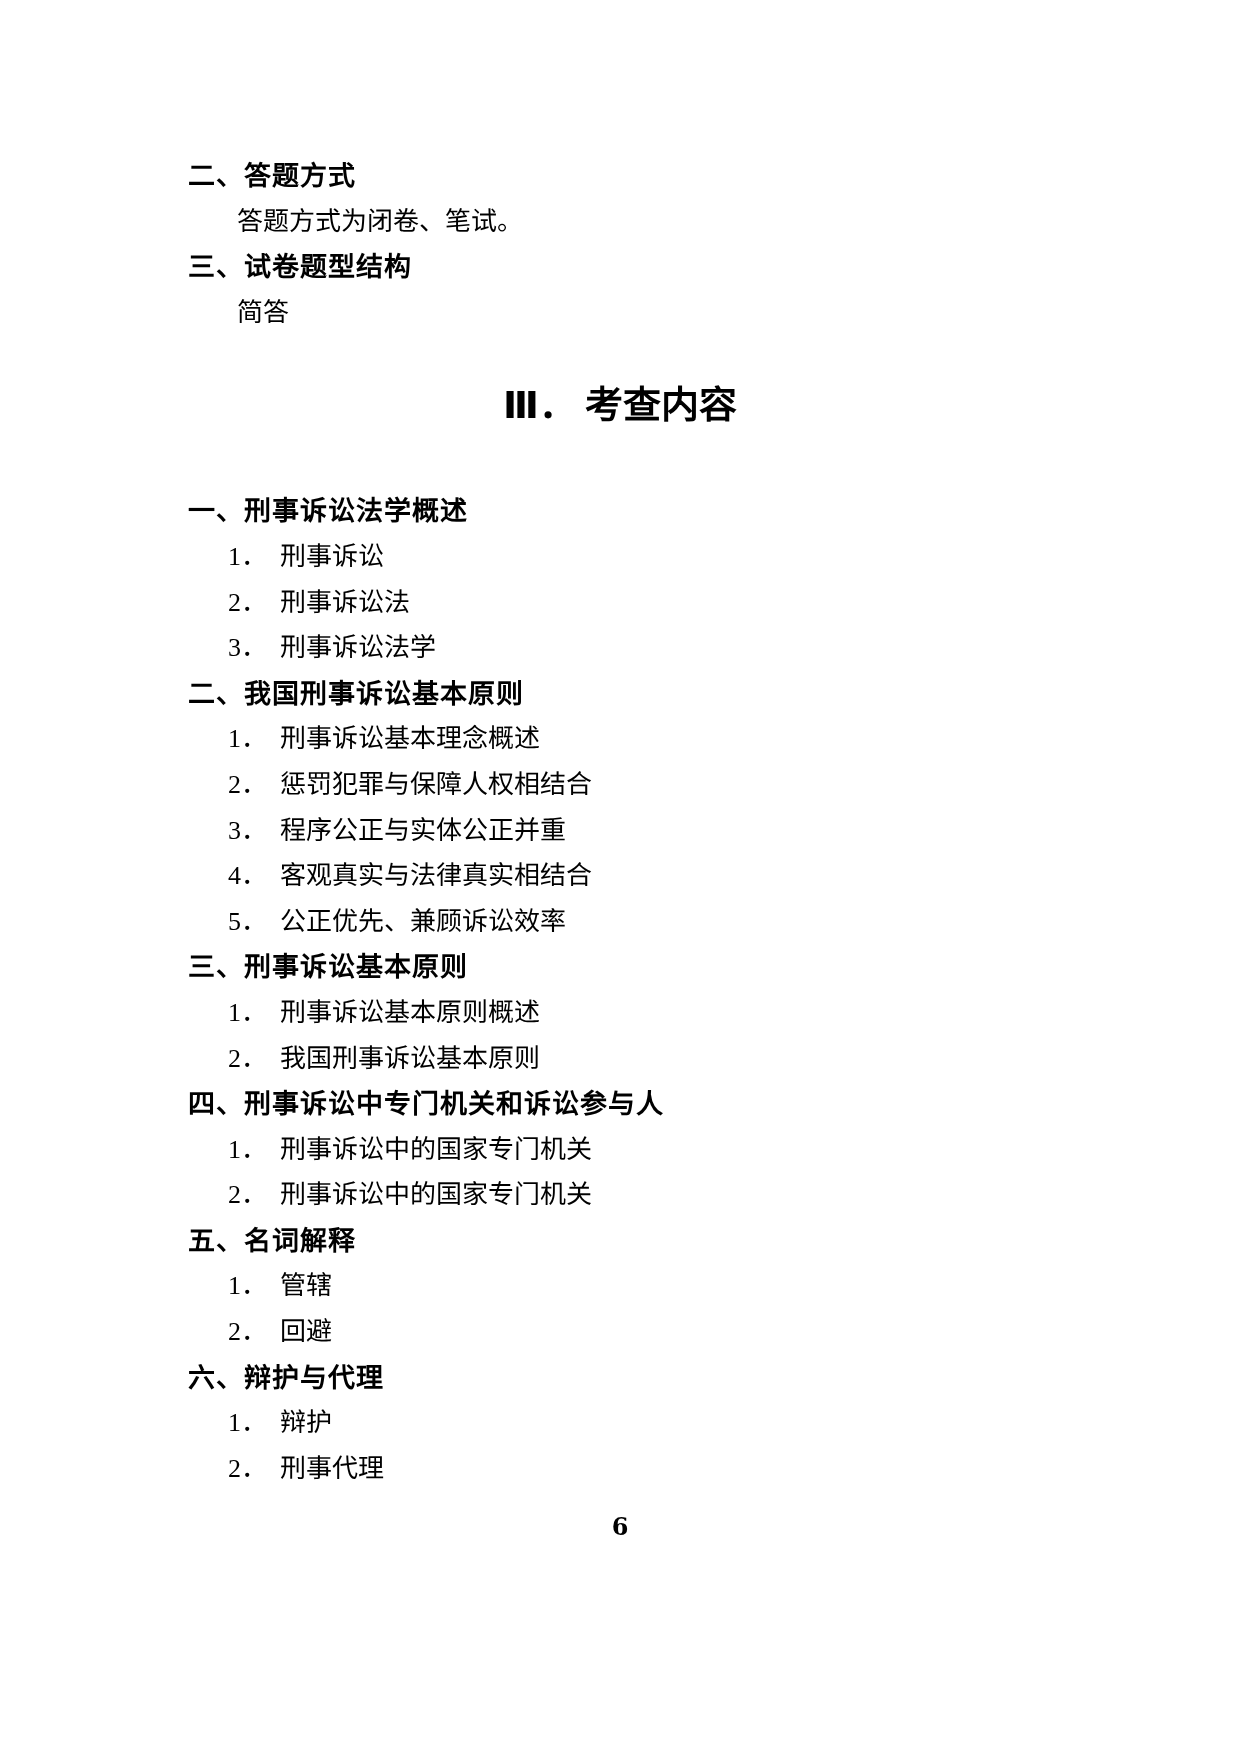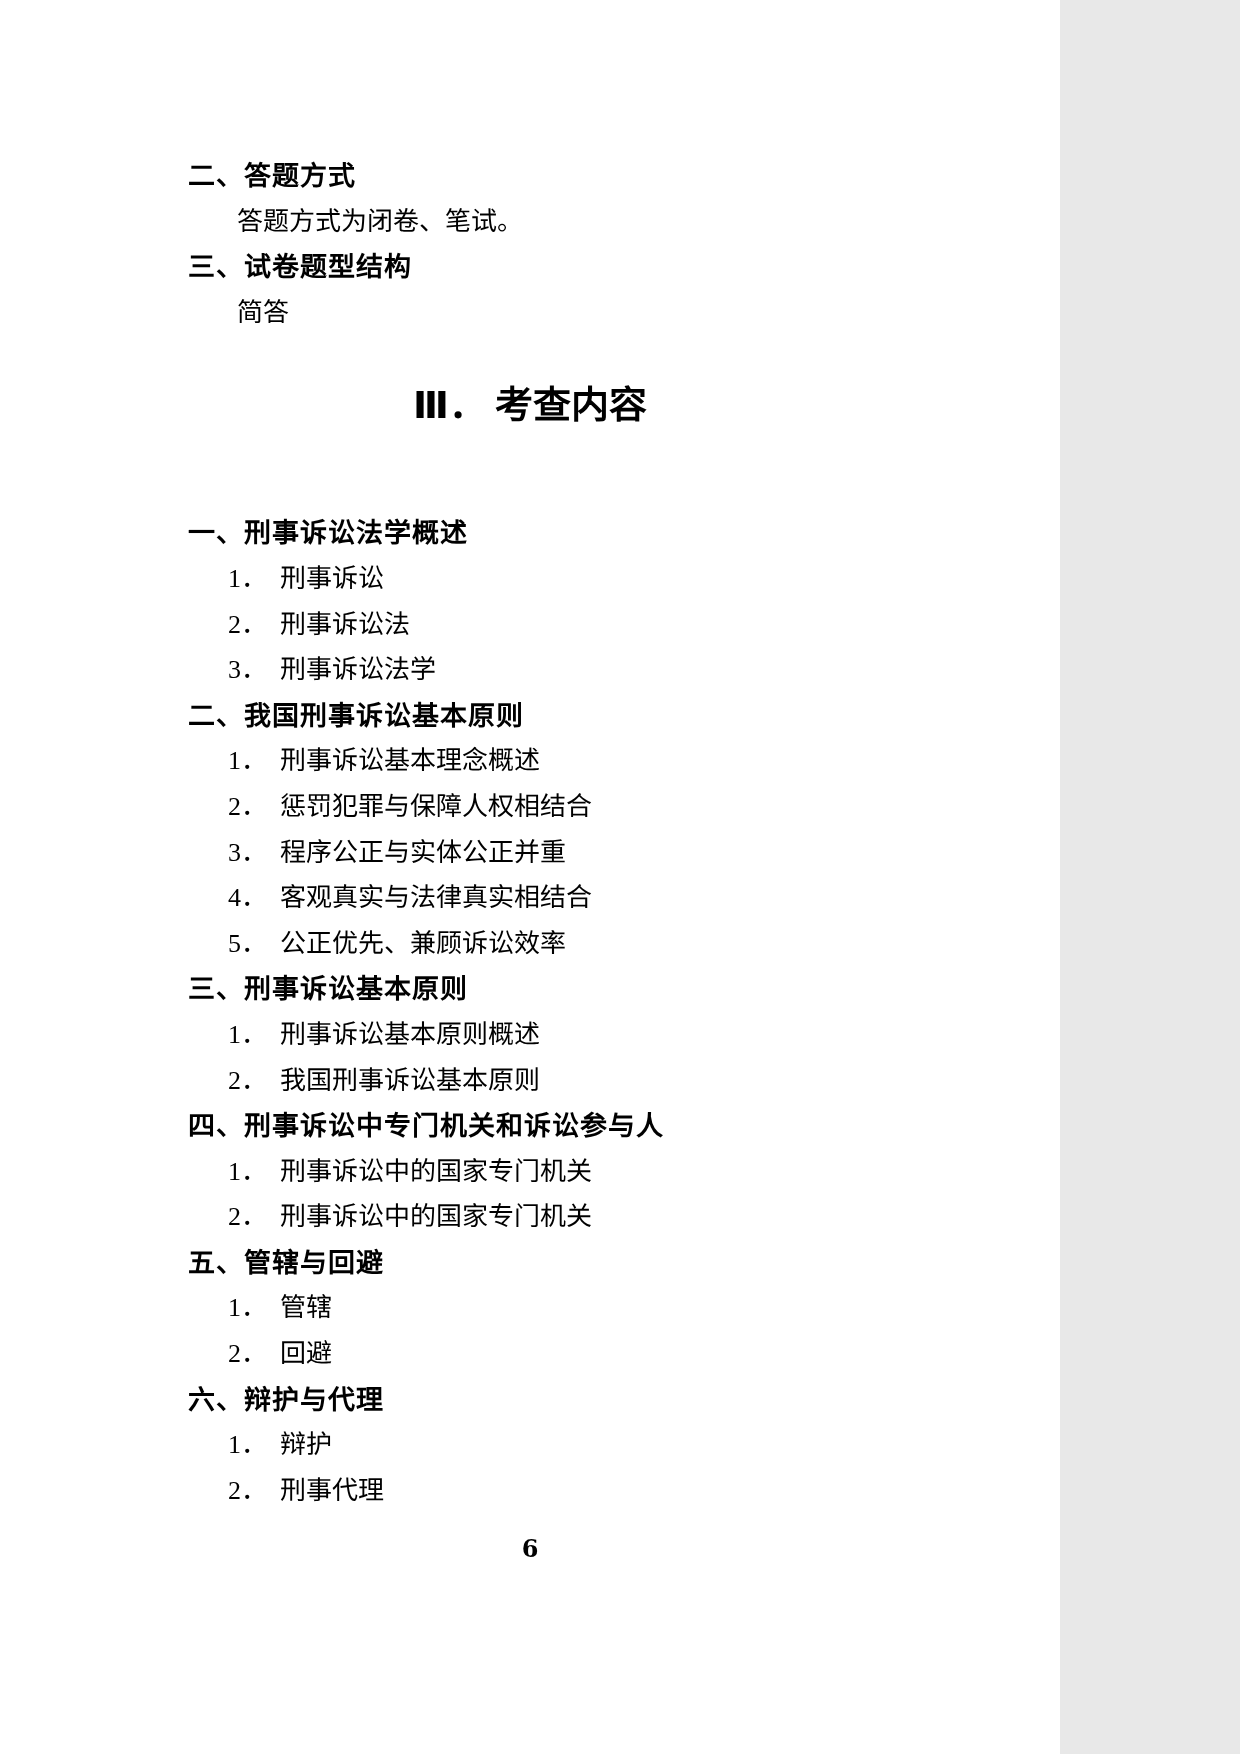--- a/index.html
+++ b/index.html
@@ -1,20 +1,20 @@
 <!DOCTYPE html>
 <html lang="zh-CN"><head>
 <meta charset="utf-8">
 <style>
   * { margin: 0; padding: 0; box-sizing: border-box; }
   html, body { background: #e8e8e8; }
   body { width: 1240px; height: 1754px; margin: 0 auto; }
   .page {
     position: relative;
-    width: 1060px;
+    width: 1240px;
     height: 1754px;
     background: #ffffff;
     color: #000000;
     padding-top: 153px;
     overflow: hidden;
   }
   .line {
     height: 45.6px;
     line-height: 45.6px;
     white-space: nowrap;
@@ -42,21 +42,21 @@
     height: 66px;
     line-height: 66px;
     text-align: center;
     font-family: "DejaVu Sans", "Liberation Sans", sans-serif;
     font-weight: 700;
     font-size: 38px;
     letter-spacing: 0;
     white-space: nowrap;
   }
   .main-title .title-text { margin-left: 8px; }
-  .outline { margin-top: 72px; }
+  .outline { margin-top: 50px; }
   .page-footer {
     margin-top: 14px;
     height: 44px;
     line-height: 44px;
     text-align: center;
     font-family: "DejaVu Serif", "Liberation Serif", serif;
     font-size: 24px;
     font-weight: 700;
   }
 </style>
@@ -89,21 +89,21 @@
     <div class="line item"><span class="num">5．</span><span class="txt">公正优先、兼顾诉讼效率</span></div>
 
     <div class="line sec-heading">三、刑事诉讼基本原则</div>
     <div class="line item"><span class="num">1．</span><span class="txt">刑事诉讼基本原则概述</span></div>
     <div class="line item"><span class="num">2．</span><span class="txt">我国刑事诉讼基本原则</span></div>
 
     <div class="line sec-heading">四、刑事诉讼中专门机关和诉讼参与人</div>
     <div class="line item"><span class="num">1．</span><span class="txt">刑事诉讼中的国家专门机关</span></div>
     <div class="line item"><span class="num">2．</span><span class="txt">刑事诉讼中的国家专门机关</span></div>
 
-    <div class="line sec-heading">五、管辖与回避</div>
+    <div class="line sec-heading">五、名词解释</div>
     <div class="line item"><span class="num">1．</span><span class="txt">管辖</span></div>
     <div class="line item"><span class="num">2．</span><span class="txt">回避</span></div>
 
     <div class="line sec-heading">六、辩护与代理</div>
     <div class="line item"><span class="num">1．</span><span class="txt">辩护</span></div>
     <div class="line item"><span class="num">2．</span><span class="txt">刑事代理</span></div>
 
   </section>
 
   <footer class="page-footer">

